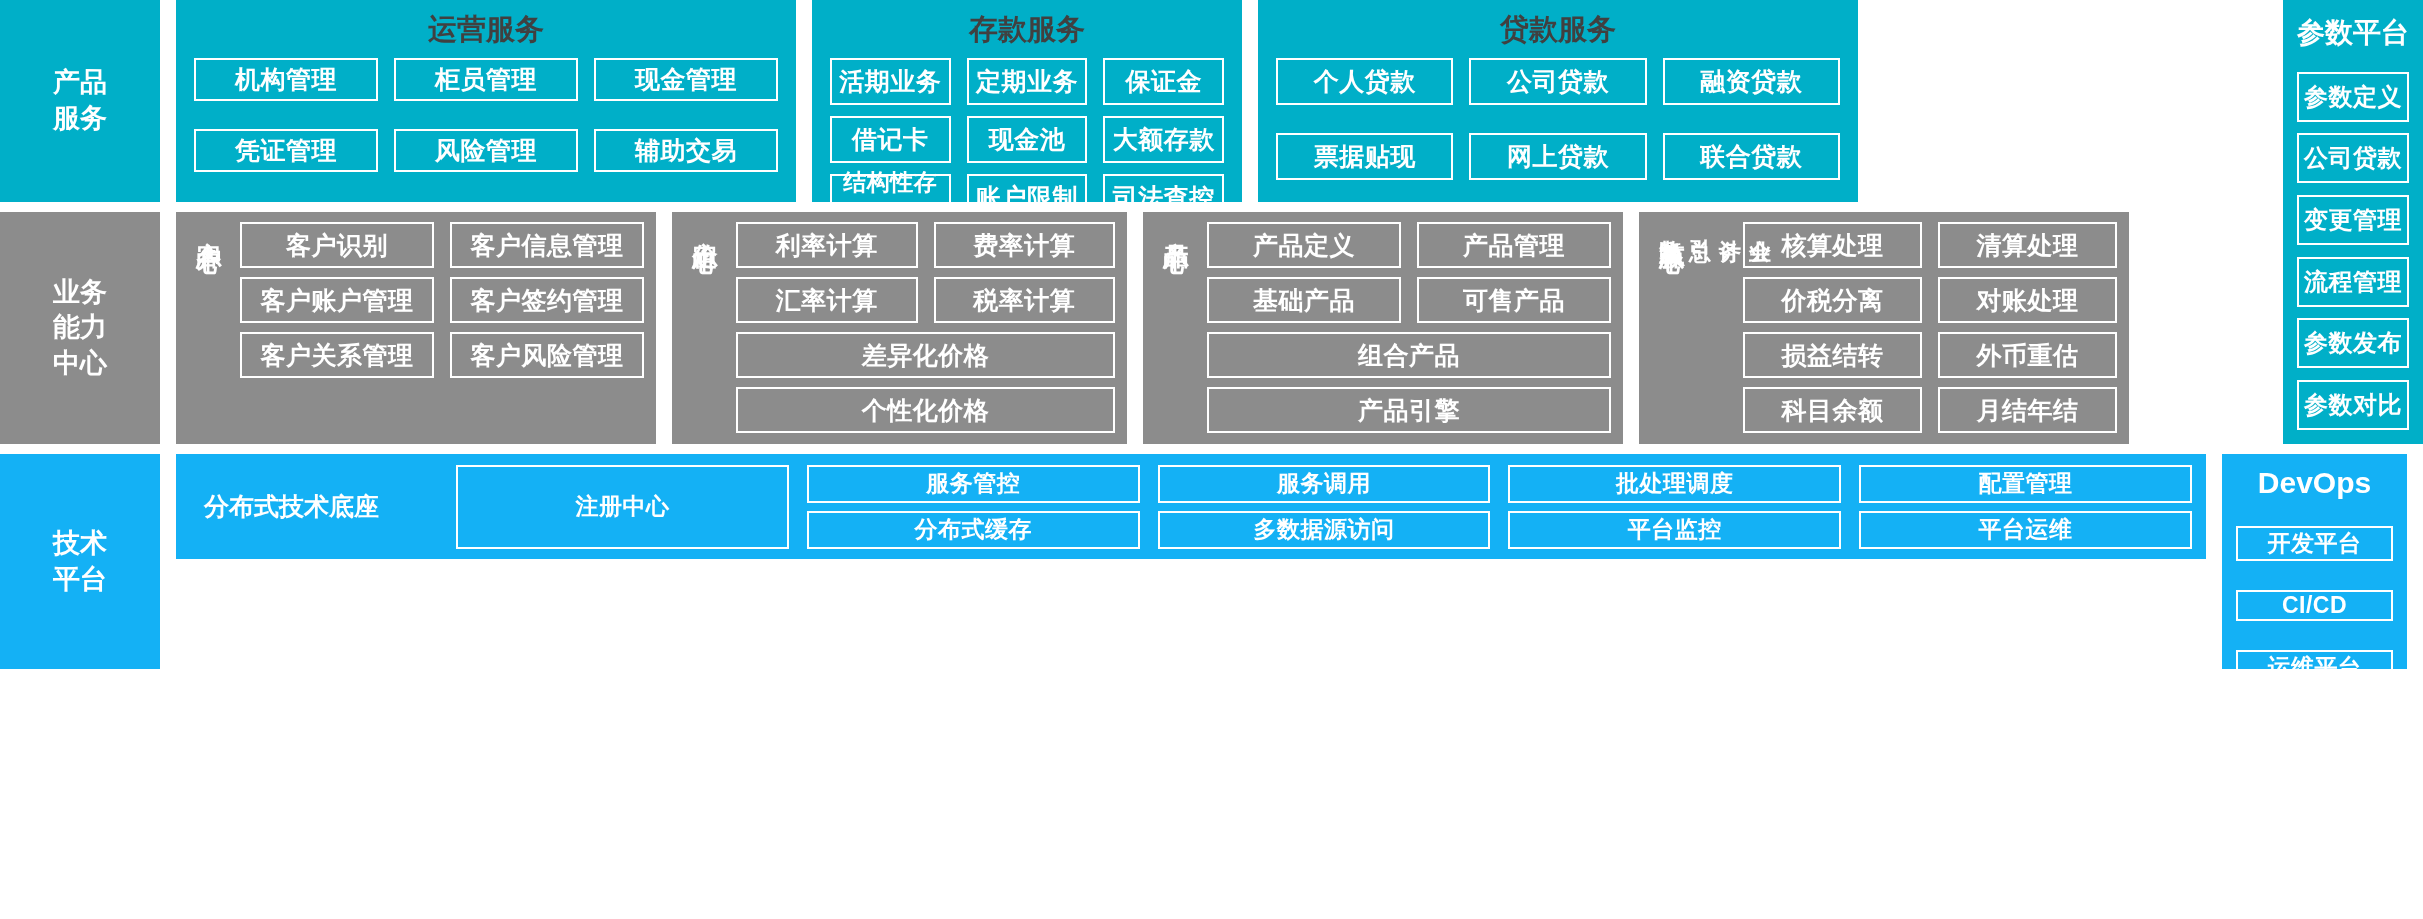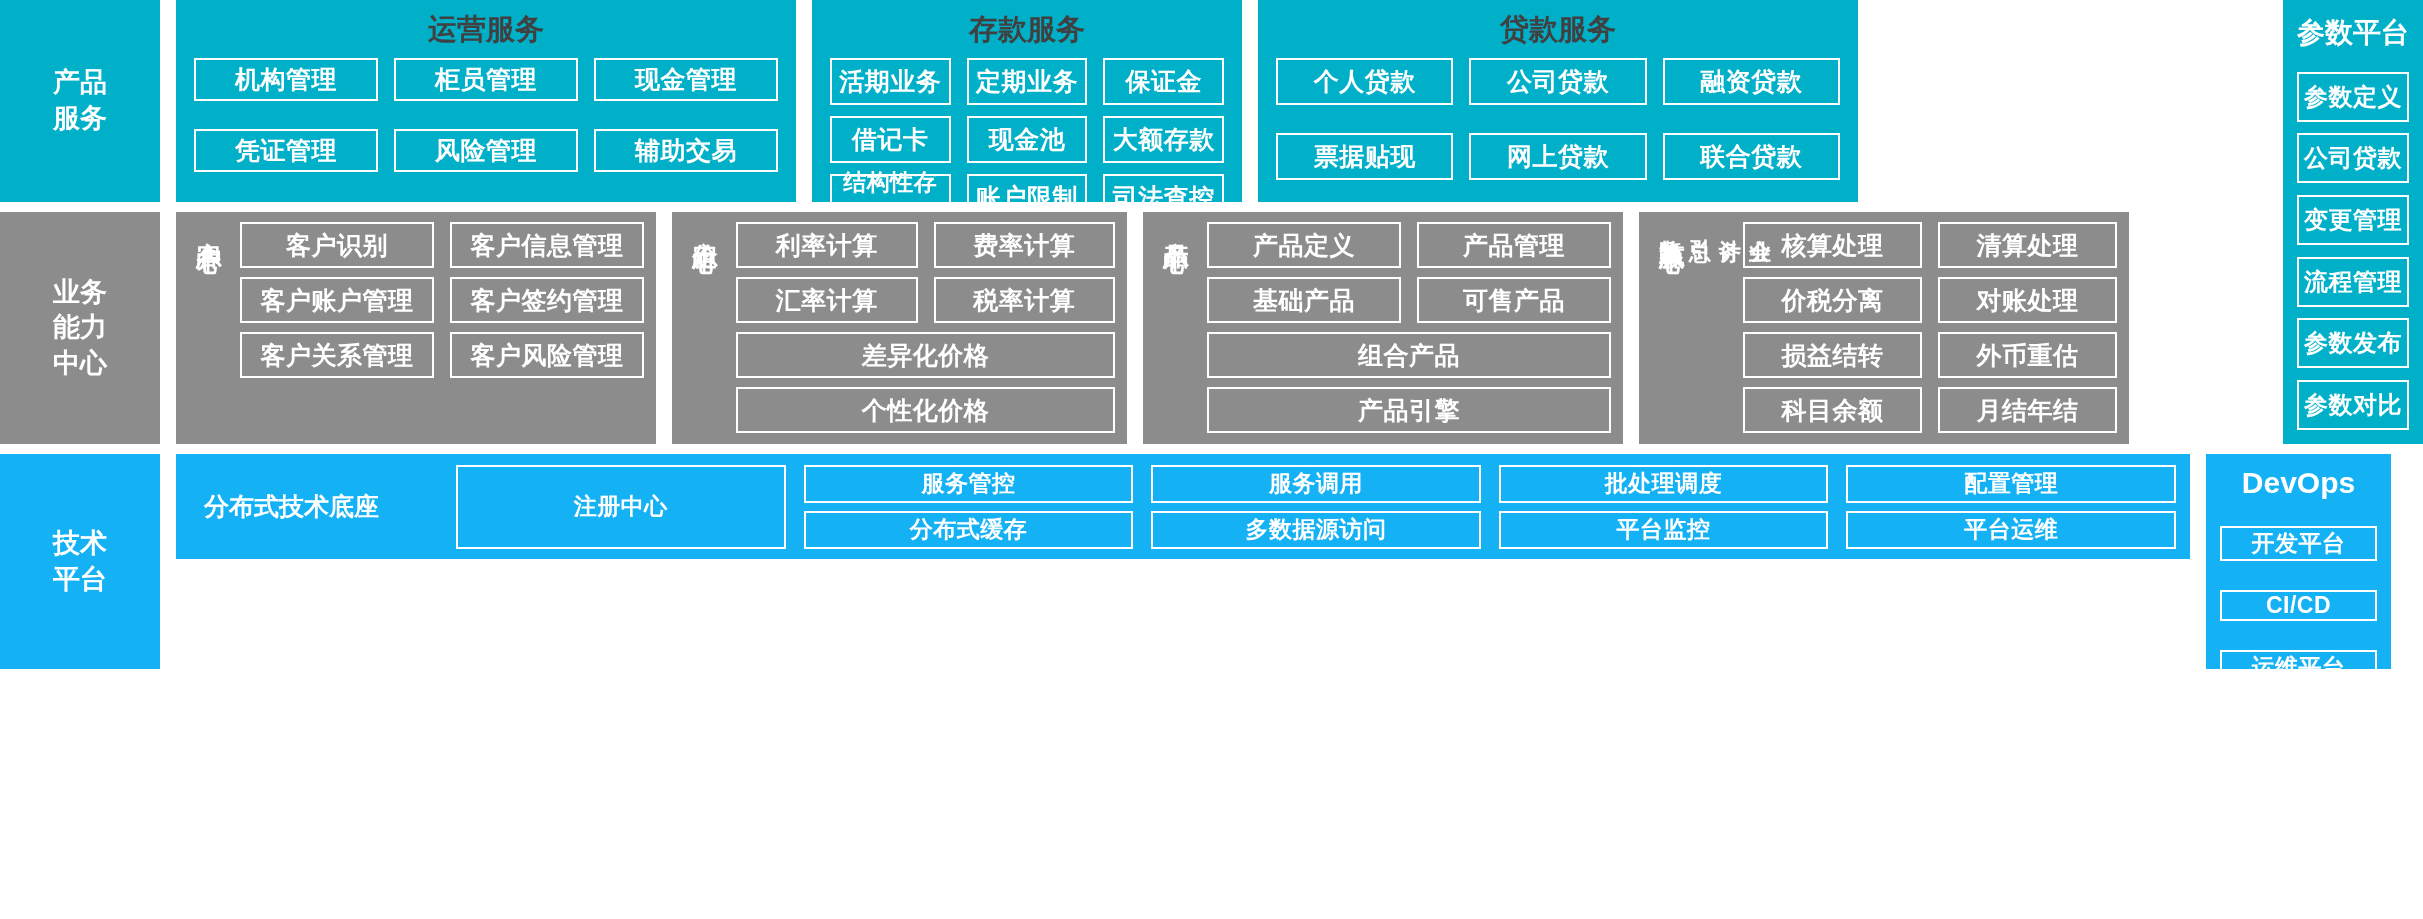--- a/index.html
+++ b/index.html
@@ -267,21 +267,21 @@
           <div class="box">分布式缓存</div>
           <div class="box">多数据源访问</div>
           <div class="box">平台监控</div>
           <div class="box">平台运维</div>
         </div>
       </div>
     </div>
 
     <div class="gap-x"></div>
 
-    <div class="right-col blue devops-col" style="flex:0 0 185px; margin-right:32px;gap:16px;">
+    <div class="right-col blue devops-col" style="flex:0 0 185px; margin-right:16px;gap:16px;">
       <div class="right-title dev">DevOps</div>
       <div class="box">开发平台</div>
       <div class="box">CI/CD</div>
       <div class="box">运维平台</div>
     </div>
   </div>
 
 </div>
 
 </body></html>

